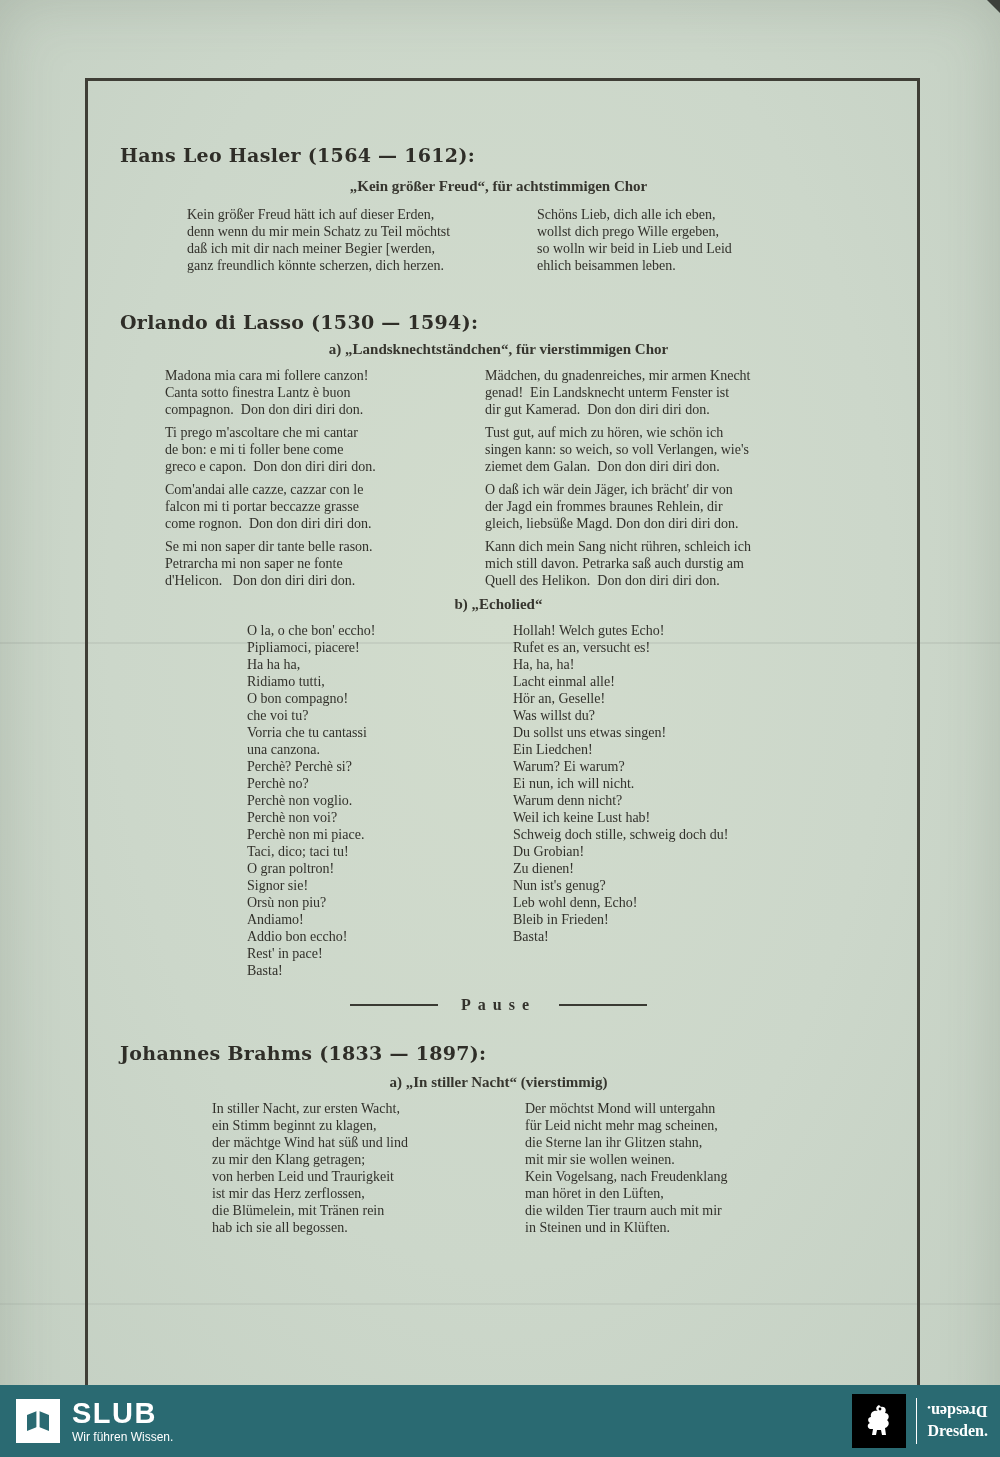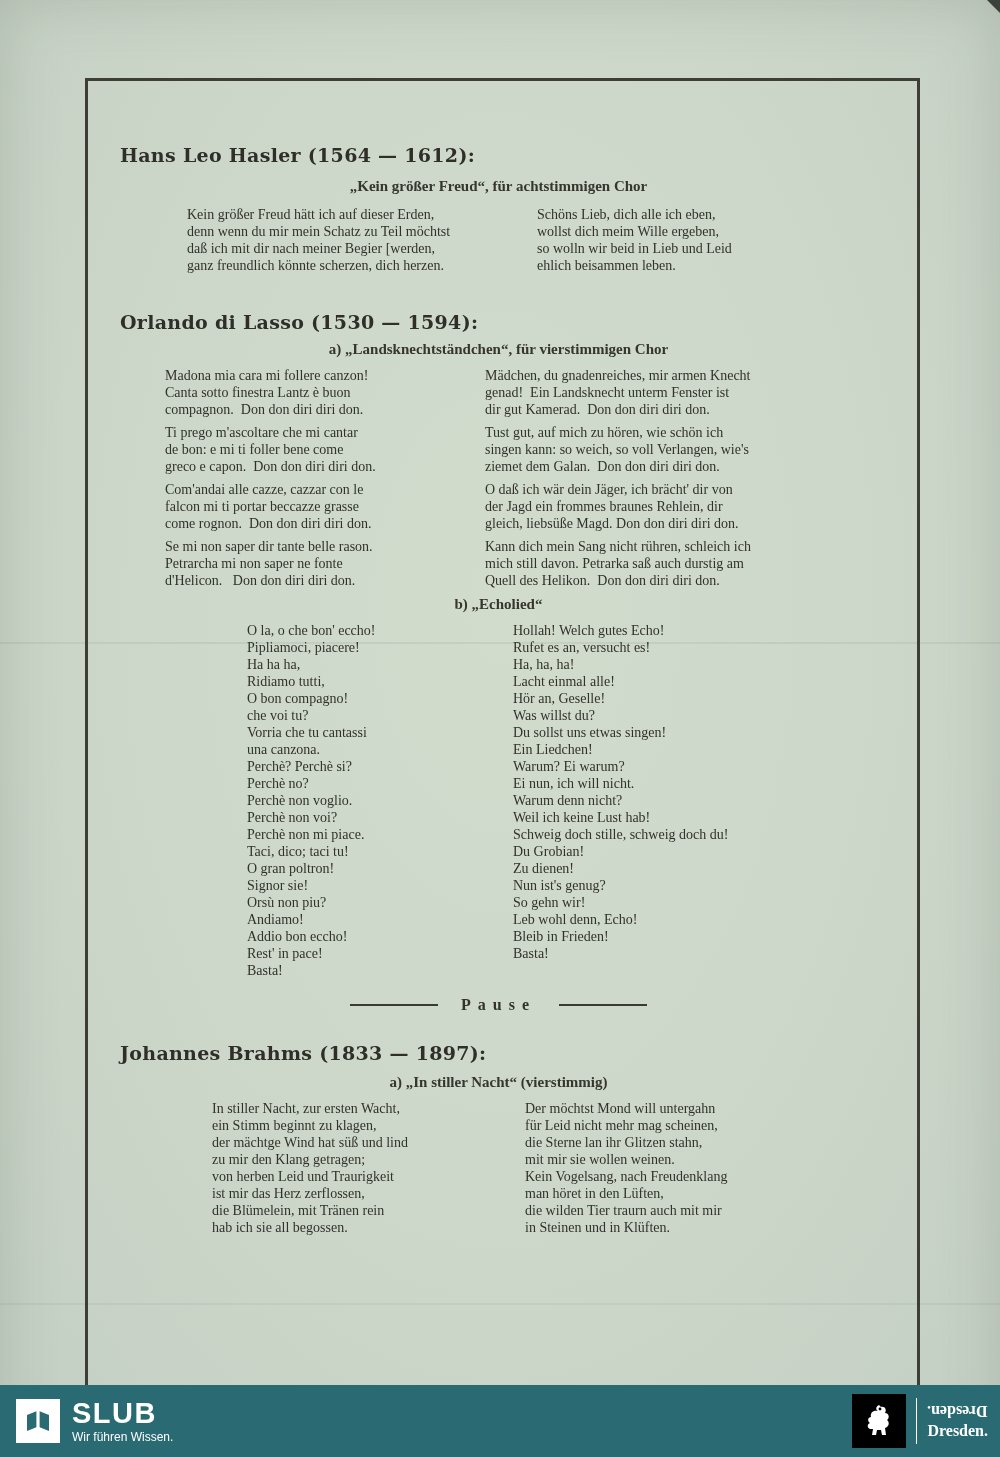--- a/index.html
+++ b/index.html
@@ -89,21 +89,21 @@
       <div class="subtitle">„Kein größer Freud“, für achtstimmigen Chor</div>
       <div class="cols">
         <div class="h-left">
             <div class="line">Kein größer Freud hätt ich auf dieser Erden,</div>
             <div class="line">denn wenn du mir mein Schatz zu Teil möchtst</div>
             <div class="line">daß ich mit dir nach meiner Begier [werden,</div>
             <div class="line">ganz freundlich könnte scherzen, dich herzen.</div>
           </div>
         <div class="h-right">
             <div class="line">Schöns Lieb, dich alle ich eben,</div>
-            <div class="line">wollst dich meim Wille ergeben,</div>
+            <div class="line">wollst dich prego Wille ergeben,</div>
             <div class="line">so wolln wir beid in Lieb und Leid</div>
             <div class="line">ehlich beisammen leben.</div>
           </div>
       </div>
     </section>
 
     <section class="lasso">
       <h2>Orlando di Lasso (1530 — 1594):</h2>
       <div class="subtitle">a) „Landsknechtständchen“, für vierstimmigen Chor</div>
       <div class="cols">
@@ -188,21 +188,20 @@
             <div class="line">Du sollst uns etwas singen!</div>
             <div class="line">Ein Liedchen!</div>
             <div class="line">Warum? Ei warum?</div>
             <div class="line">Ei nun, ich will nicht.</div>
             <div class="line">Warum denn nicht?</div>
             <div class="line">Weil ich keine Lust hab!</div>
             <div class="line">Schweig doch stille, schweig doch du!</div>
             <div class="line">Du Grobian!</div>
             <div class="line">Zu dienen!</div>
             <div class="line">Nun ist's genug?</div>
-            <div class="line">So gehn wir!</div>
             <div class="line">Leb wohl denn, Echo!</div>
             <div class="line">Bleib in Frieden!</div>
             <div class="line">Basta!</div>
           </div>
       </div>
     </section>
 
     <div class="pause-row">
       <span class="rule"></span>
       <span class="pause-label">Pause</span>

